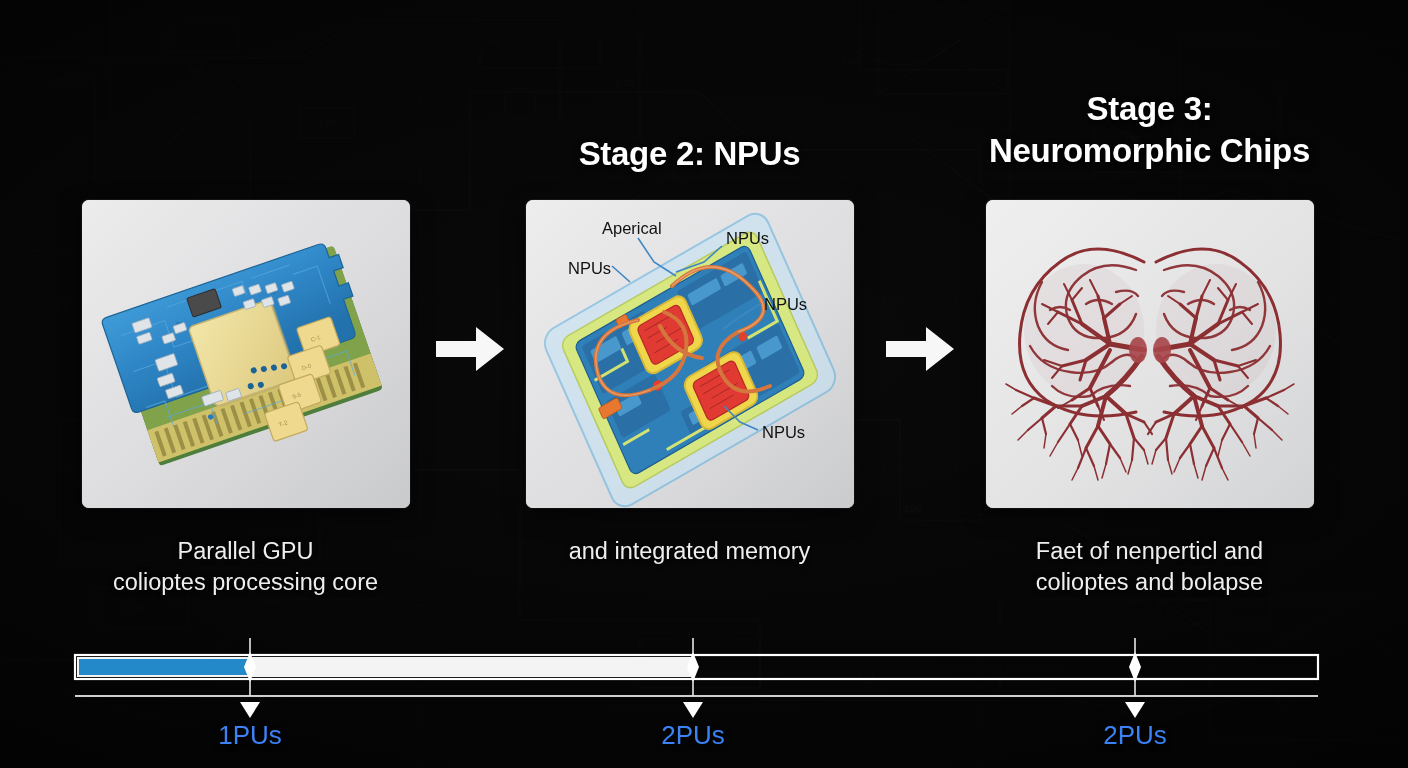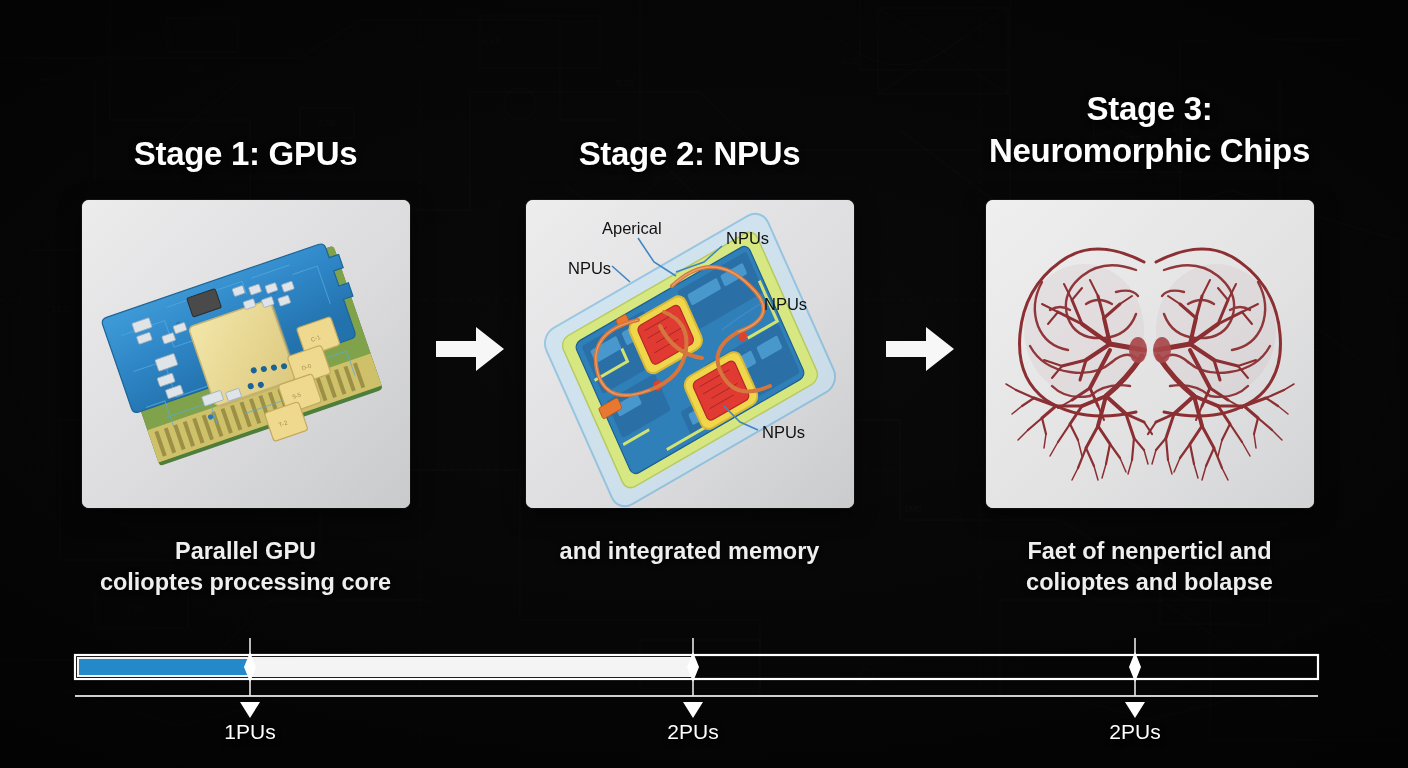--- a/index.html
+++ b/index.html
@@ -58,38 +58,38 @@
   .card svg { display:block; width:100%; height:100%; }
 
   .caption {
     position:absolute;
     top:536px;
     width:100%;
     text-align:center;
     color:#efefef;
     font-size:23.5px;
     line-height:1.33;
-    font-weight:700;
+    font-weight:400;
     text-shadow:0 1px 5px rgba(0,0,0,.9);
   }
 
   
   .arrow { position:absolute; top:322px; width:72px; height:54px; }
   #arrow-1 { left:434px; }
   #arrow-2 { left:884px; }
   .arrow svg { display:block; width:100%; height:100%; }
 
   
   #timeline { position:absolute; left:0; top:630px; width:1408px; height:138px; }
   #timeline svg { display:block; width:1408px; height:138px; }
   .tl-label {
     position:absolute;
     transform:translateX(-50%);
-    color:#ffffff;
-    font-size:21px;
+    color:#3b82f6;
+    font-size:26px;
     font-weight:400;
     text-shadow:0 2px 6px rgba(0,0,0,.9);
     white-space:nowrap;
   }
 </style>
 </head>
 <body>
 
 <div id="bg-layer">
   <svg id="bg-blueprint" viewBox="0 0 1408 768" preserveAspectRatio="none">
@@ -175,21 +175,20 @@
       <text x="52" y="312">11 C</text>
         <text x="1290" y="318">3R9</text>
       <text x="540" y="300">R22</text>
         <text x="904" y="512">1M0</text>
     </g>
   </svg>
   <div id="bg-vignette"></div>
 </div>
 
 <div class="stage" id="stage-1">
-  <div class="stage-title">Stage 1: GPUs</div>
 
   <div class="card">
     <svg viewBox="0 0 328 308">
       <defs>
         <linearGradient id="cardbgA" x1="0" y1="0" x2="1" y2="1">
           <stop offset="0" stop-color="#ececed"></stop>
             <stop offset=".55" stop-color="#dcdcde"></stop>
             <stop offset="1" stop-color="#c9cacc"></stop>
         </linearGradient>
         <linearGradient id="pcbG" x1="0" y1="0" x2="0.4" y2="1">

